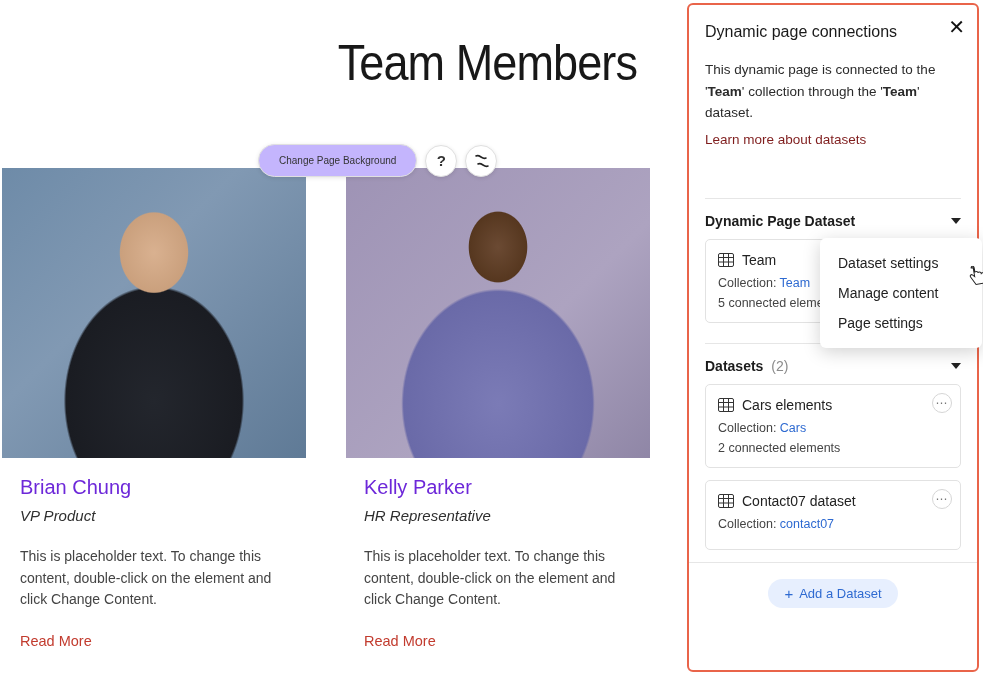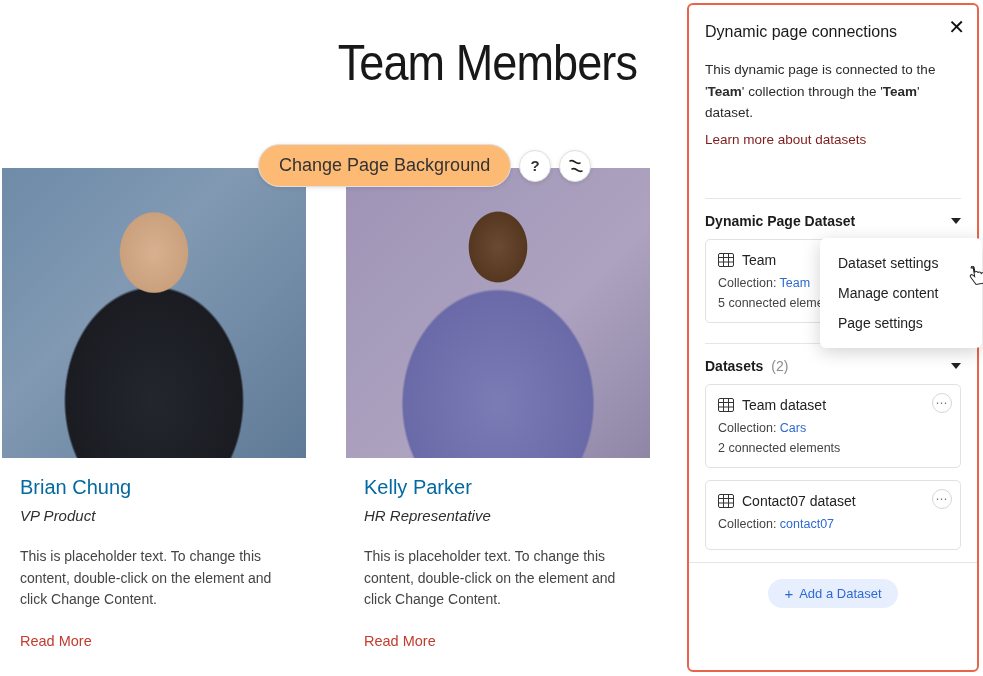--- a/index.html
+++ b/index.html
@@ -35,25 +35,25 @@
   .toolbar {
     position: absolute;
     top: 128px;
     left: 258px;
     display: flex;
     align-items: center;
     gap: 8px;
     z-index: 5;
   }
   .toolbar-pill {
-    background: #fdba74;
+    background: #c4b5fd;
     border: 1px solid #e0e0e0;
     border-radius: 22px;
     padding: 10px 20px;
-    font-size: 18px;
+    font-size: 10px;
     color: #333;
     box-shadow: 0 1px 4px rgba(0,0,0,0.1);
     cursor: pointer;
   }
   .toolbar-icon {
     width: 32px; height: 32px;
     border-radius: 50%;
     background: #fff;
     border: 1px solid #e0e0e0;
     display: flex;
@@ -105,21 +105,21 @@
     left: 50%; top: 55%;
     transform: translate(-50%,-50%);
     width: 200px; height: 270px;
     background:
       radial-gradient(ellipse 48px 58px at 50% 20%, #6b4a33 0%, #56371f 60%, transparent 62%),
       radial-gradient(ellipse 118px 140px at 50% 78%, #7b7bb6 0%, #6a6aa8 80%, transparent 82%);
   }
   .card-body { padding: 18px 18px 0 18px; }
   .card-name {
     font-size: 20px;
-    color: #0369a1;
+    color: #6d28d9;
     font-weight: 400;
     margin-bottom: 8px;
   }
   .card-role {
     font-size: 15px;
     color: #2f2f2f;
     margin-bottom: 22px;
     font-style: italic;
   }
   .card-desc {
@@ -386,21 +386,21 @@
         <div class="dataset-row1">
           <span class="table-icon">
             <svg width="16" height="14" viewBox="0 0 16 14">
                 <rect x="0.5" y="0.5" width="15" height="13" rx="1.5" fill="none" stroke="#333" stroke-width="1"></rect>
                 <line x1="0.5" y1="4.5" x2="15.5" y2="4.5" stroke="#333"></line>
                 <line x1="0.5" y1="9" x2="15.5" y2="9" stroke="#333"></line>
                 <line x1="5.5" y1="0.5" x2="5.5" y2="13.5" stroke="#333"></line>
                 <line x1="10.5" y1="0.5" x2="10.5" y2="13.5" stroke="#333"></line>
               </svg>
           </span>
-          <span class="dataset-name">Team dataset</span>
+          <span class="dataset-name">Cars elements</span>
         </div>
         <div class="dataset-collection">
           <span>Collection: </span><span class="lnk">Cars</span>
         </div>
         <div class="dataset-connected">2 connected elements</div>
       </div>
 
       <div class="dataset-card">
         <div class="dataset-more">⋯</div>
         <div class="dataset-row1">

